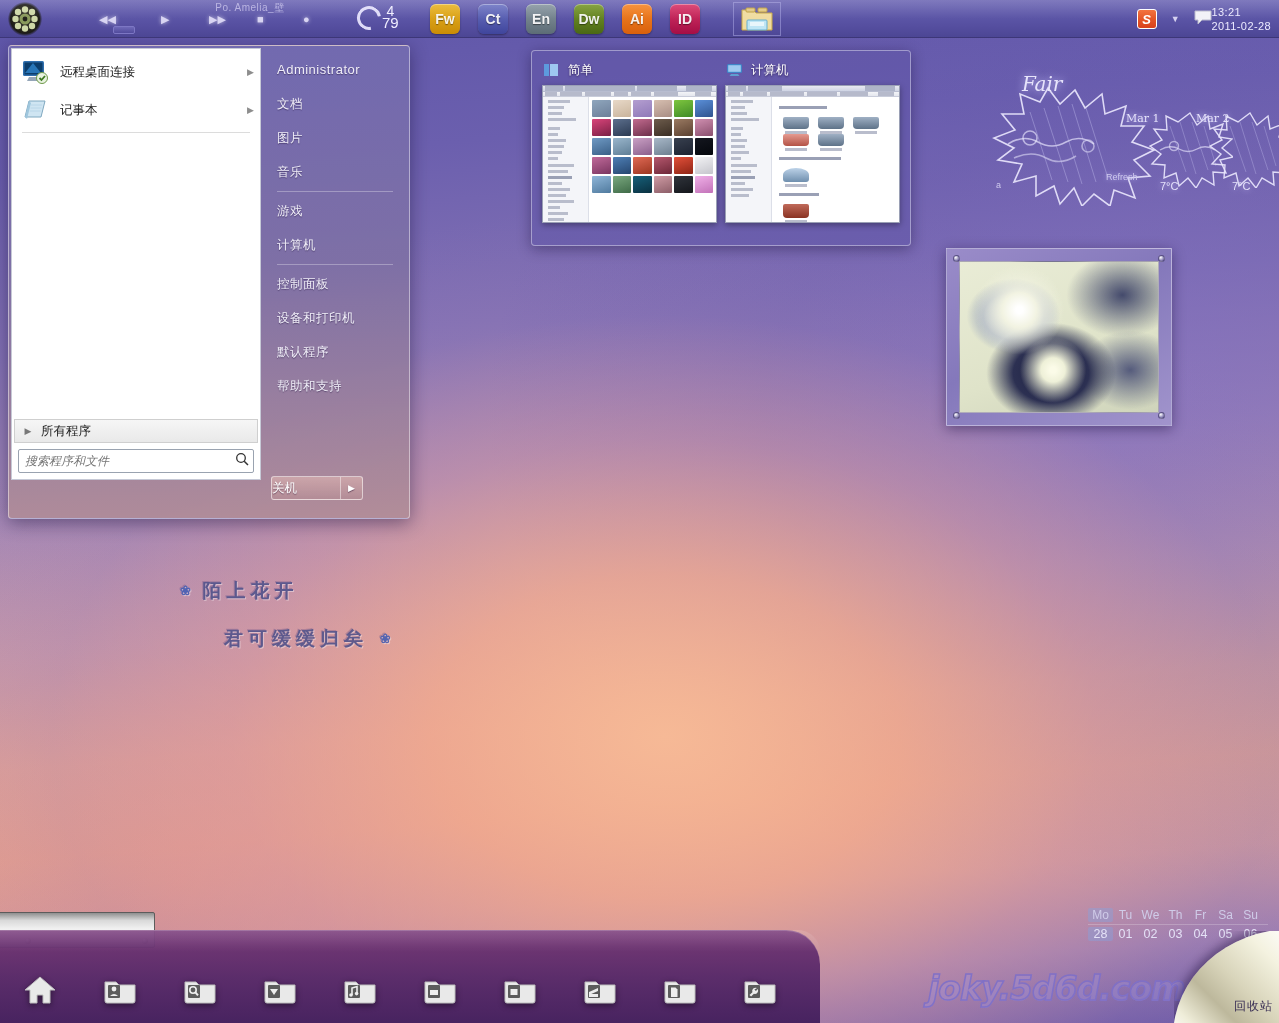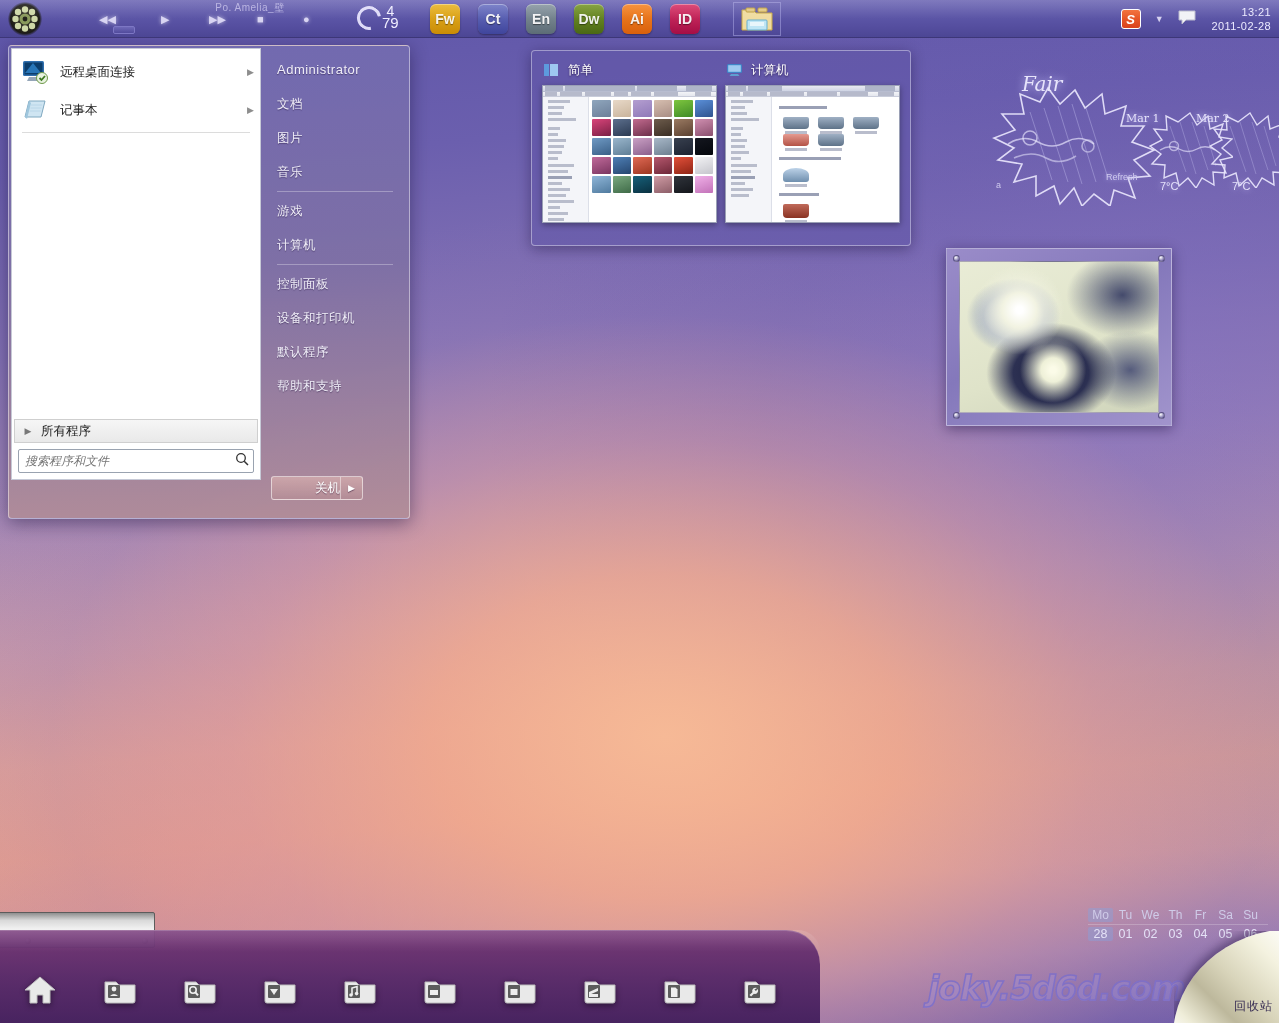--- a/index.html
+++ b/index.html
@@ -73,21 +73,21 @@
     display:flex; align-items:center; justify-content:center;
   }
   .tray-right { position:absolute; right: 8px; top: 0; height:38px; display:flex; align-items:center; }
   .sogou {
     width: 20px; height: 20px; border-radius: 3px; background: linear-gradient(180deg,#f26a33,#d9411c);
     color: #fff; font-weight: bold; font-size: 13px; display:flex; align-items:center; justify-content:center;
     border: 1px solid #fff; font-style: italic;
   }
   .tray-caret { margin-left: 14px; color: #d6d2f0; font-size: 9px; }
   .tray-balloon { margin-left: 14px; }
-  .clock { margin-left: 16px; text-align:right; color: #eceaff; font-size: 11px; line-height: 14px; letter-spacing:.4px;}
+  .clock { text-align:left; color: #eceaff; font-size: 11px; line-height: 14px; letter-spacing:.4px;}
 
   
   #startmenu {
     position: absolute; left: 8px; top: 45px; width: 402px; height: 474px;
     background: linear-gradient(180deg, rgba(116,108,176,.88) 0%, rgba(126,112,164,.88) 45%, rgba(176,140,150,.88) 100%);
     border: 1px solid rgba(255,255,255,.45);
     border-radius: 4px 4px 4px 4px;
     box-shadow: 0 4px 18px rgba(20,10,50,.45);
     display: flex;
   }
@@ -125,21 +125,21 @@
   }
   .sr-item:first-child { font-size: 13px; padding-top: 2px; }
   .sr-sep { height:1px; background: rgba(255,255,255,.30); margin: 2px 16px 2px 0; }
   .shutdown {
     position: absolute; left: 10px; bottom: 18px; width: 92px; height: 24px;
     background: linear-gradient(180deg, rgba(215,175,175,.75), rgba(180,140,150,.80));
     border: 1px solid rgba(255,255,255,.55); border-radius: 3px;
     display:flex; align-items:center; color:#fff; font-size: 12.5px;
     text-shadow: 0 1px 1px rgba(60,30,60,.6);
   }
-  .shutdown .sd-label { flex:1; text-align:right; }
+  .shutdown .sd-label { flex:1; text-align:left; }
   .shutdown .sd-arrow {
     width: 22px; text-align:center; font-size: 9px; border-left: 1px solid rgba(255,255,255,.45); height: 100%;
     display:flex; align-items:center; justify-content:center;
   }
 
   
   #peek {
     position: absolute; left: 531px; top: 50px; width: 380px; height: 196px;
     background: rgba(96,86,168,0.55); border: 1px solid rgba(255,255,255,.40);
     border-radius: 4px; box-shadow: 0 3px 14px rgba(20,10,50,.4);
@@ -278,20 +278,30 @@
   .dock-item svg { filter: drop-shadow(0 2px 3px rgba(0,0,0,.45)); }
 
   
   .nosel { user-select: none; }
 </style>
 </head>
 <body>
 
 <div id="desktop" class="nosel">
 
+  <div id="wptext">
+    <div class="wp-line">
+      <span class="wp-flower">❀</span>
+      <span>陌上花开</span>
+    </div>
+    <div class="wp-line second">
+      <span>君可缓缓归矣</span>
+      <span class="wp-flower">❀</span>
+    </div>
+  </div>
 
   <div id="watermark">joky.5d6d.com</div>
 
   <div id="weather">
     <div class="w-title">Fair</div>
     <svg class="burst" style="left:-10px;top:28px" width="170" height="120" viewBox="0 0 170 120">
       <g fill="none" stroke="rgba(232,229,252,0.92)" stroke-width="1.6">
         <path d="M85 4 L95 22 L112 8 L115 28 L136 20 L131 40 L154 40 L142 56 L164 64 L144 74 L160 90 L138 92 L145 112 L124 104 L120 120 L104 108 L92 120 L84 102 L70 118 L64 100 L46 110 L46 90 L24 96 L32 78 L8 74 L24 62 L4 52 L25 44 L12 28 L34 28 L30 8 L50 16 L58 2 L70 18 Z"></path>
         <path d="M18 58 q16 -10 30 -2 q14 8 28 0 q14 -8 28 2" opacity=".75"></path>
         <path d="M24 72 q18 -8 32 0 q14 8 30 -2" opacity=".6"></path>

